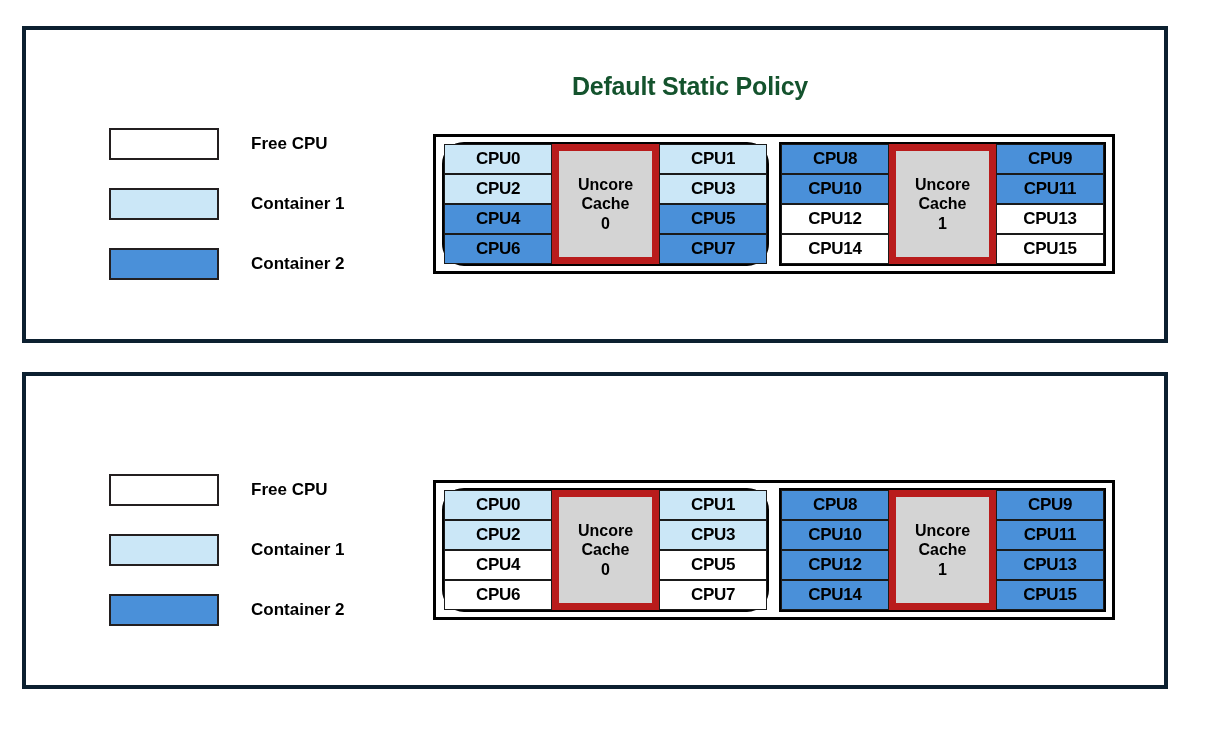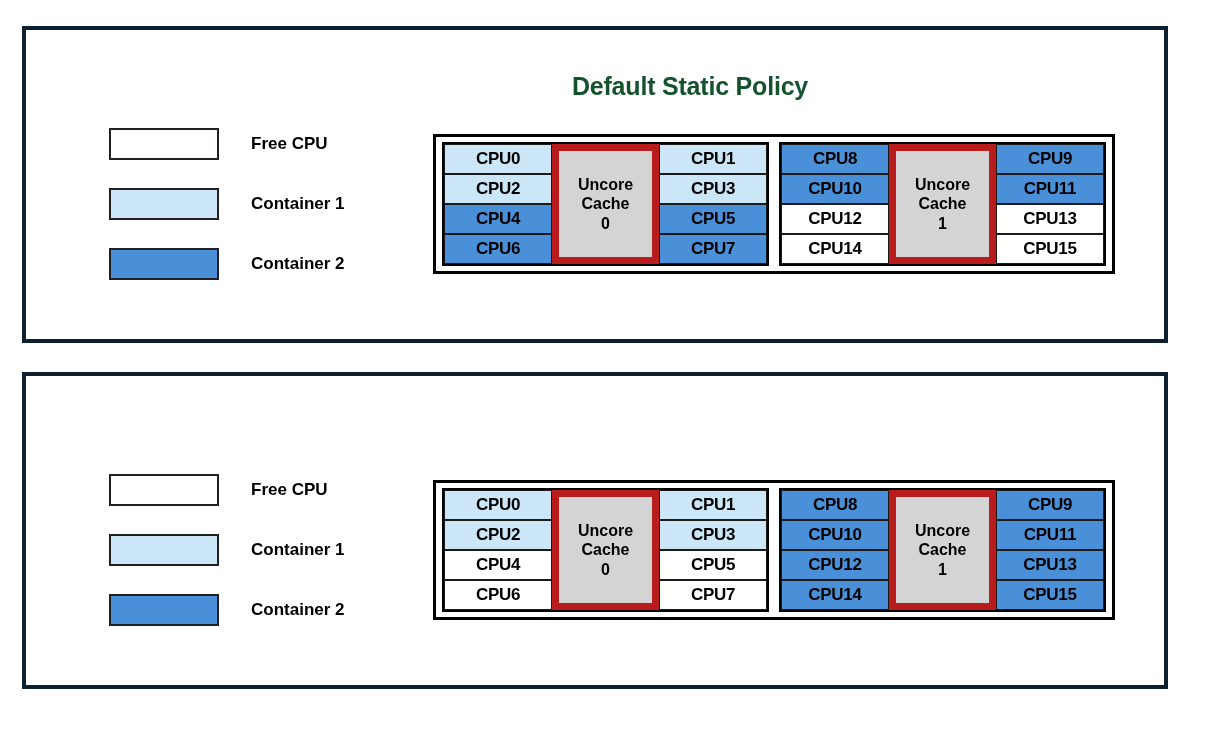--- a/index.html
+++ b/index.html
@@ -90,21 +90,21 @@
     display: flex;
     align-items: stretch;
   }
   .uncore-group {
     display: flex;
     align-items: stretch;
     border: 2px solid #000000;
     box-sizing: border-box;
     background: #ffffff;
   }
-  .uncore-group.group-left  { width: 328px; }
+  .uncore-group.group-left  { width: 328px; border-radius: 22px; }
   .uncore-group.group-right { width: 328px; margin-left: 10px; }
 
   .cpu-col {
     display: flex;
     flex-direction: column;
     width: 108px;
     flex: none;
   }
   .cpu-cell {
     flex: 1 1 0;

